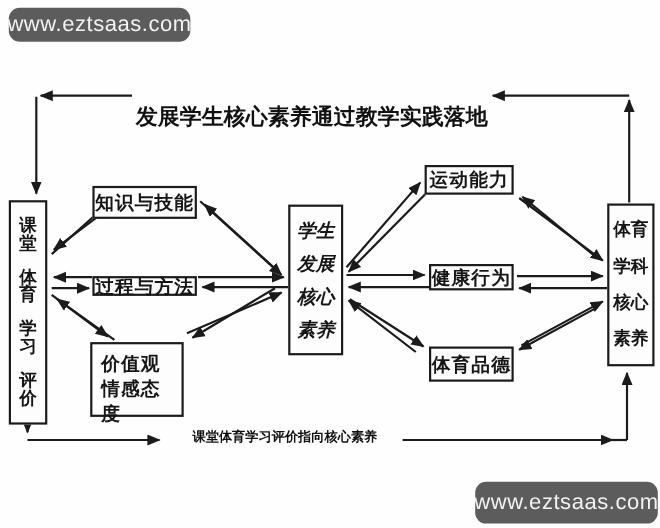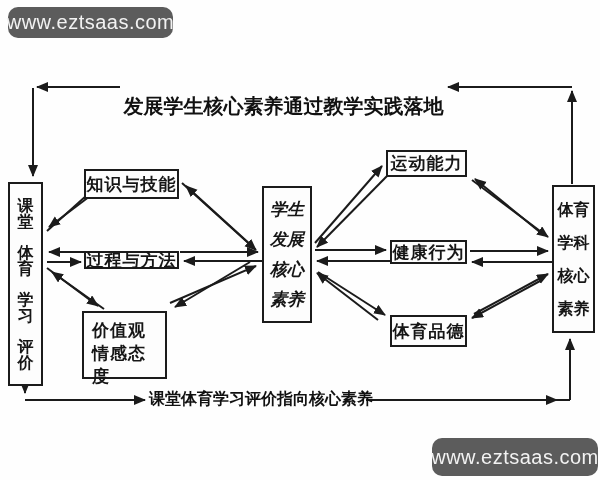--- a/index.html
+++ b/index.html
@@ -11,21 +11,21 @@
         display:flex;align-items:center;justify-content:center;
         font-weight:bold;box-sizing:border-box;}
   .vnode{flex-direction:column;justify-content:space-around;
          font-size:16px;line-height:1;text-align:center;padding:6px 0;}
   .hnode{font-size:17px;letter-spacing:1px;white-space:nowrap;}
   .mlnode{flex-direction:column;align-items:flex-start;justify-content:space-around;
           font-size:17px;padding:6px 4px 6px 8px;letter-spacing:1px;}
   .flowlabel{position:absolute;font-weight:bold;white-space:nowrap;
              color:#111;background:transparent;}
   #top-flow-label{left:122px;top:65px;width:323px;font-size:20px;text-align:center;letter-spacing:0px;margin-top:28px;}
-  #bottom-flow-label{left:149px;top:389px;width:220px;font-size:16px;}
+  #bottom-flow-label{left:149px;top:389px;width:220px;font-size:12px;text-align:center;}
   .watermark{position:absolute;background:#5c5c5c;color:#f2f2f2;
              font-size:20px;display:flex;align-items:center;justify-content:center;
              letter-spacing:0.5px;border-radius:10px;}
   #wm-top{left:8px;top:7px;width:165px;height:31px;}
   #wm-bottom{left:432px;top:438px;width:166px;height:38px;}
   #left-box{left:8px;top:182px;width:35px;height:204px;}
   #center-box{left:262px;top:186px;width:50px;height:137px;font-size:17px;font-style:italic;}
   #right-box{left:552px;top:185px;width:43px;height:148px;}
   #knowledge-box{left:84px;top:136px;width:95px;height:30px;margin-top:33px;}
   #process-box{left:84px;top:233px;width:95px;height:18px;margin-top:18px;}

